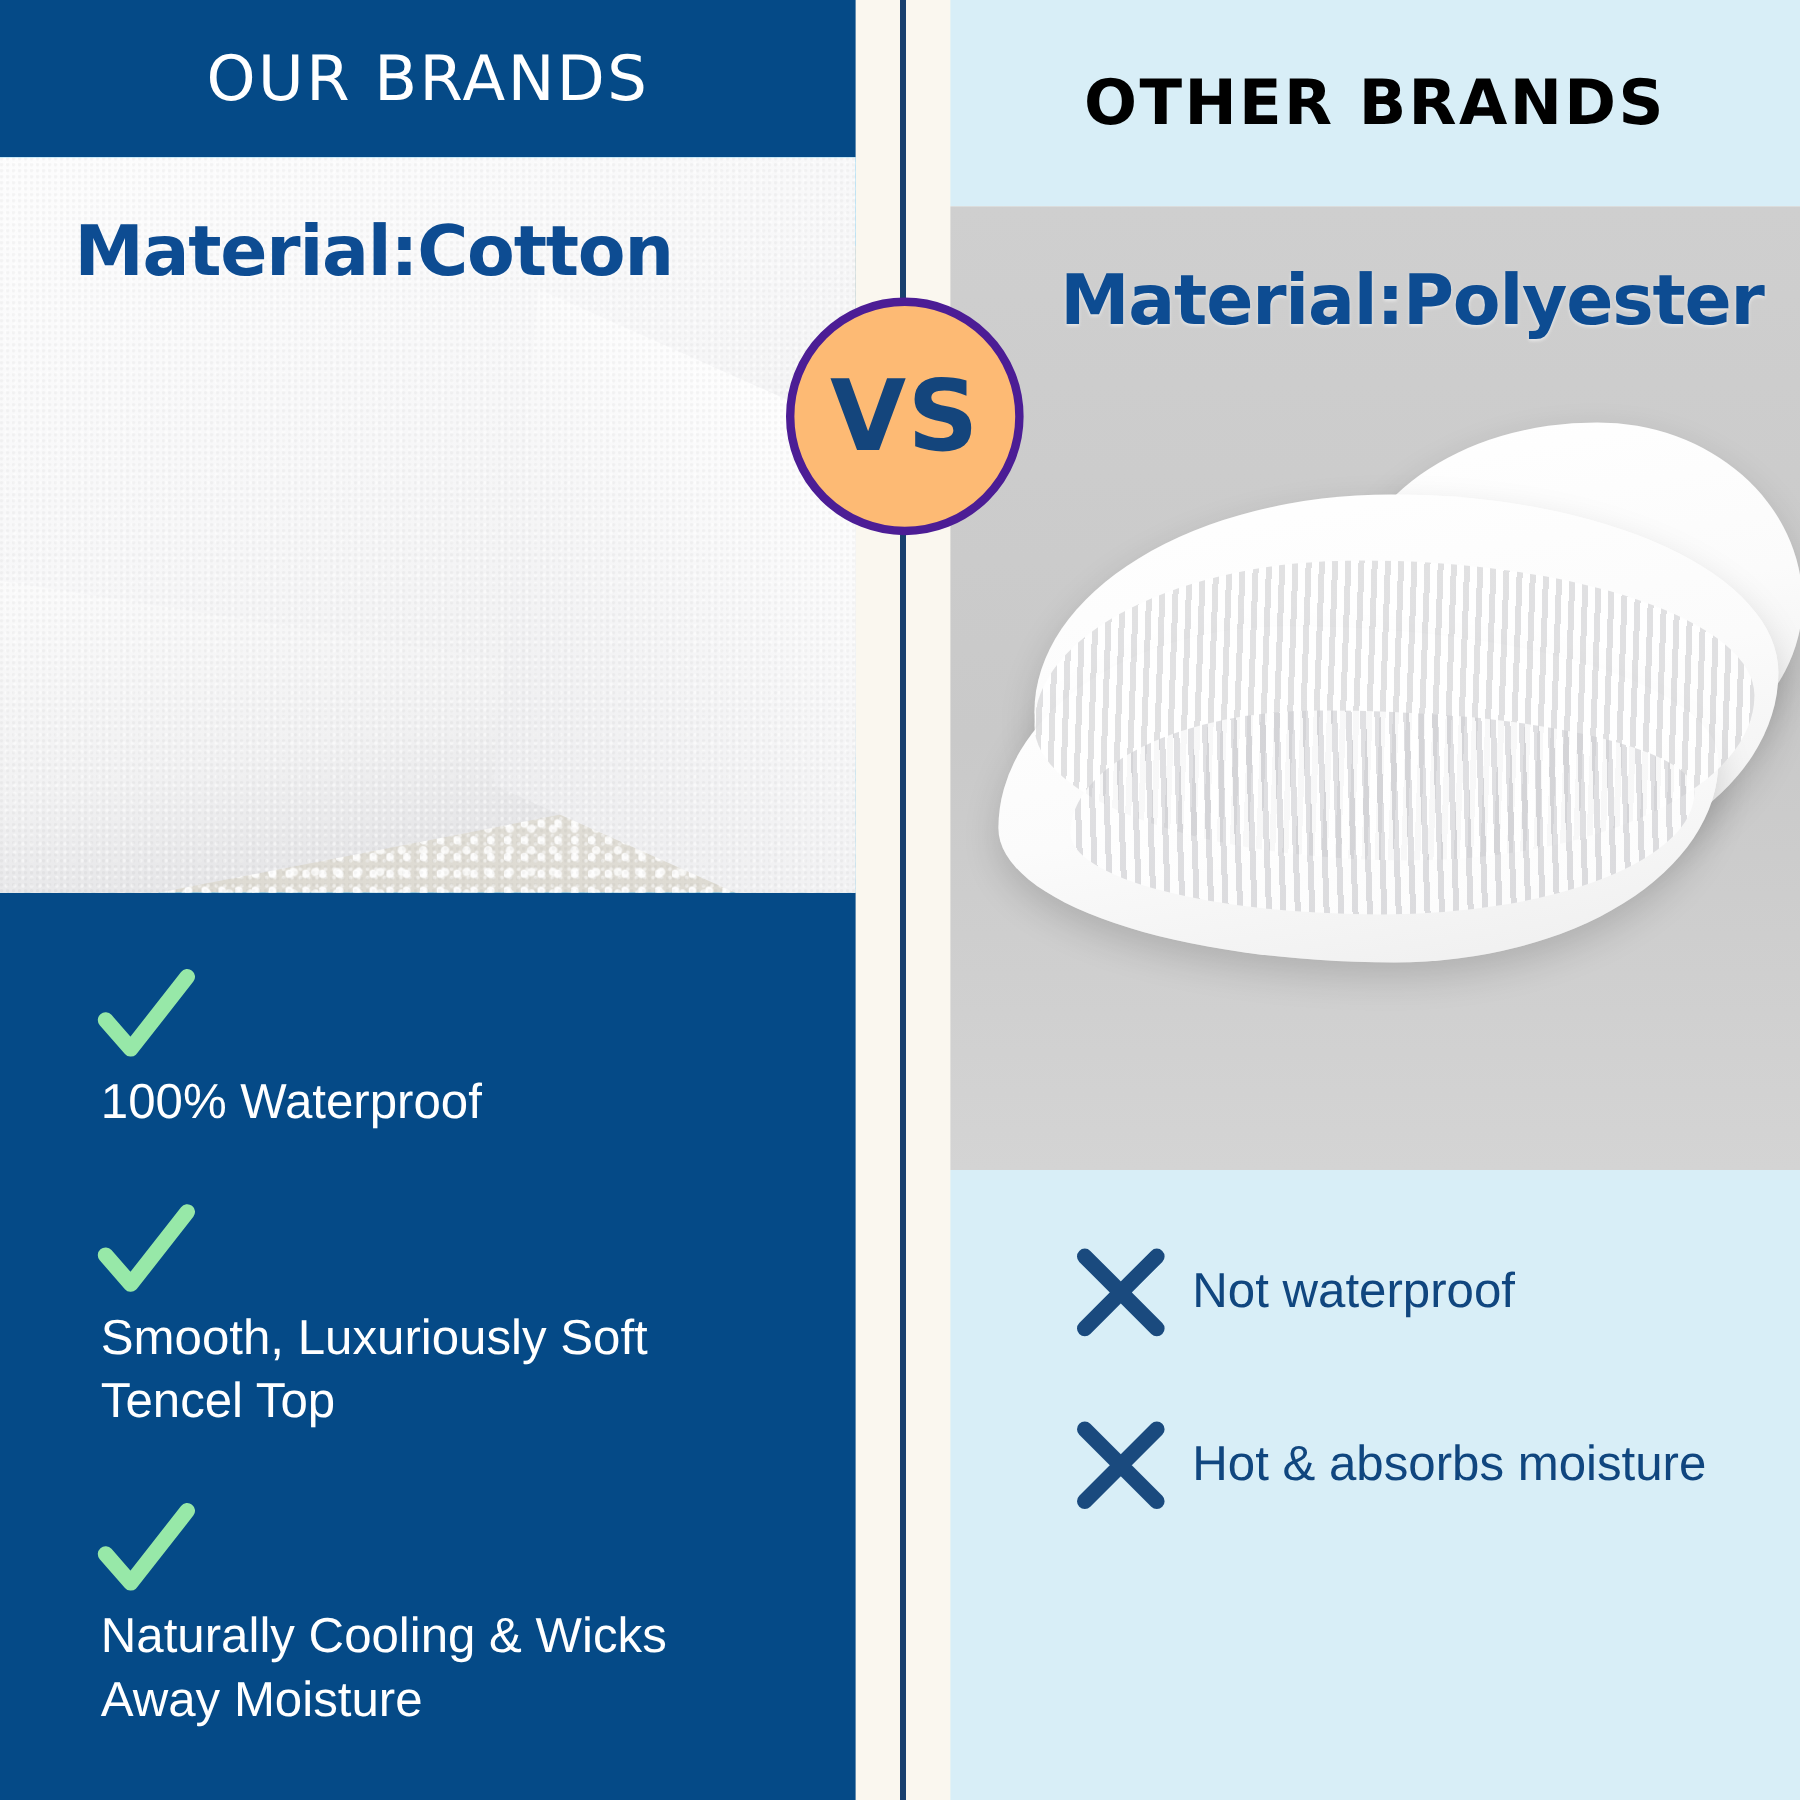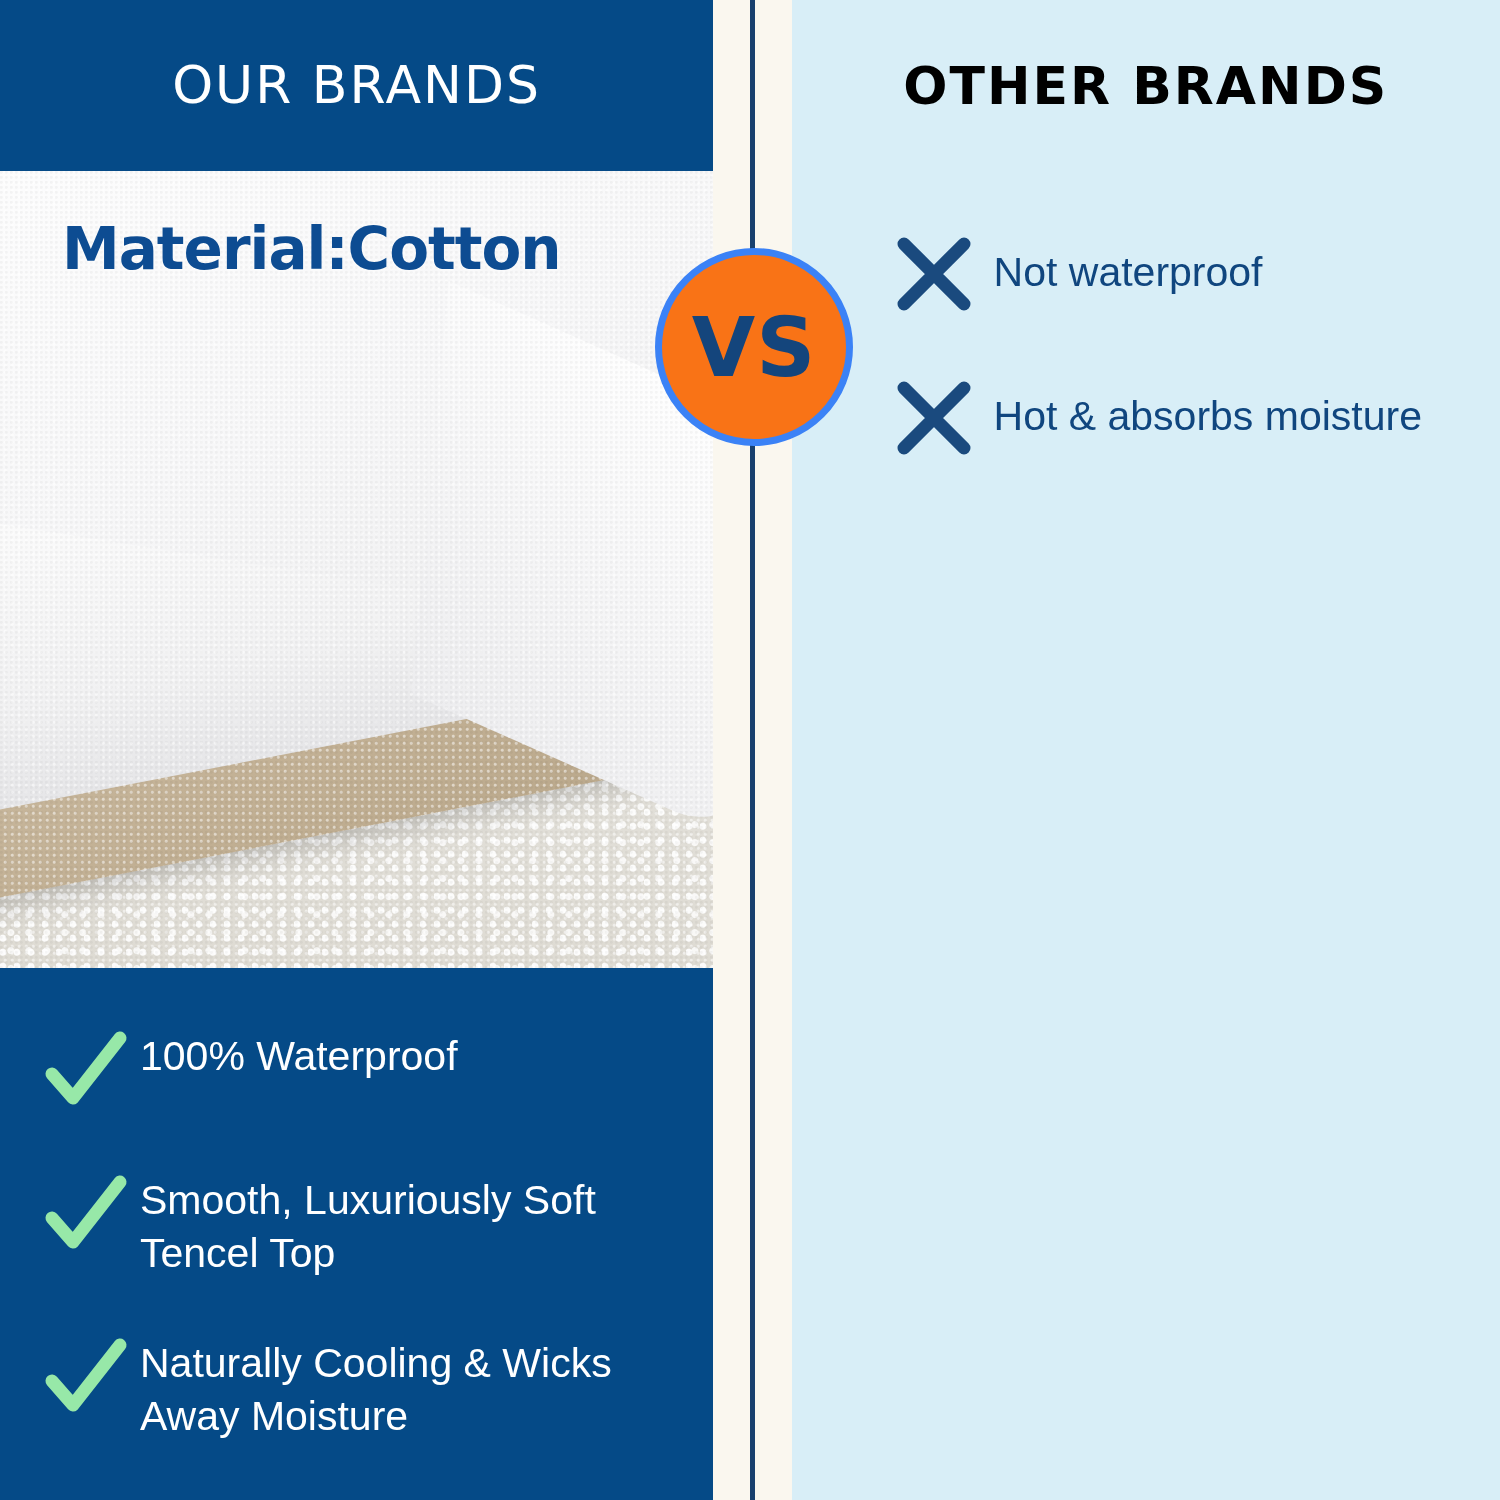--- a/index.html
+++ b/index.html
@@ -118,34 +118,34 @@
   }
   .material-left  { left:62px; }
   .material-right { left:92px; }
 
   
   .panel { flex:1; padding:62px 0 0 0; }
   .panel-left  { background:#054a87; }
   .panel-right { background:#d8eef7; }
 
   .item { display:flex; align-items:flex-start; margin-bottom:58px; }
-  .panel-left  .item { padding-left:40px; }
+  .panel-left  .item { padding-left:76px;flex-direction:column; }
   .panel-right .item { padding-left:96px; }
 
   .mark { width:92px; flex:0 0 92px; margin-top:-6px; }
   .mark svg { display:block; }
 
   .item-txt { font-size:41px; line-height:1.28; font-weight:400; }
   .panel-left  .item-txt { color:#ffffff; padding-left:8px; max-width:520px; }
   .panel-right .item-txt { color:#10467f; padding-left:14px; max-width:470px;margin-top:12px; }
 
   
   .vs {
     position:absolute; left:655px; top:248px; width:198px; height:198px;
-    border-radius:50%; background:#f97316; border:7px solid #3b82f6;
+    border-radius:50%; background:#fdba74; border:7px solid #4c1d95;
     display:flex; align-items:center; justify-content:center; z-index:20;
   }
   .vs span {
     font-size:82px; font-weight:700; color:#14457c; letter-spacing:1px;
     font-family:"DejaVu Sans", sans-serif;
   }
 </style>
 </head>
 <body>
 
@@ -200,20 +200,30 @@
   </div>
 
   <div class="gap"></div>
 
   <div class="col col-right">
 
     <div class="hdr hdr-right">
       <div class="hdr-txt">OTHER BRANDS</div>
     </div>
 
+    <div class="photo photo-right">
+      <div class="fold-wrap">
+        <div class="fold fold-c"></div>
+        <div class="fold fold-a"></div>
+        <div class="fold fold-b"></div>
+        <div class="ruche"></div>
+        <div class="ruche2"></div>
+      </div>
+      <div class="material material-right">Material:Polyester</div>
+    </div>
 
     <div class="panel panel-right">
 
       <div class="item">
         <span class="mark">
           <svg width="92" height="92" viewBox="0 0 92 92">
             <path d="M16 16 L76 76 M76 16 L16 76" fill="none" stroke="#1a4a7e" stroke-width="13" stroke-linecap="round"></path>
           </svg>
         </span>
         <span class="item-txt">Not waterproof</span>

